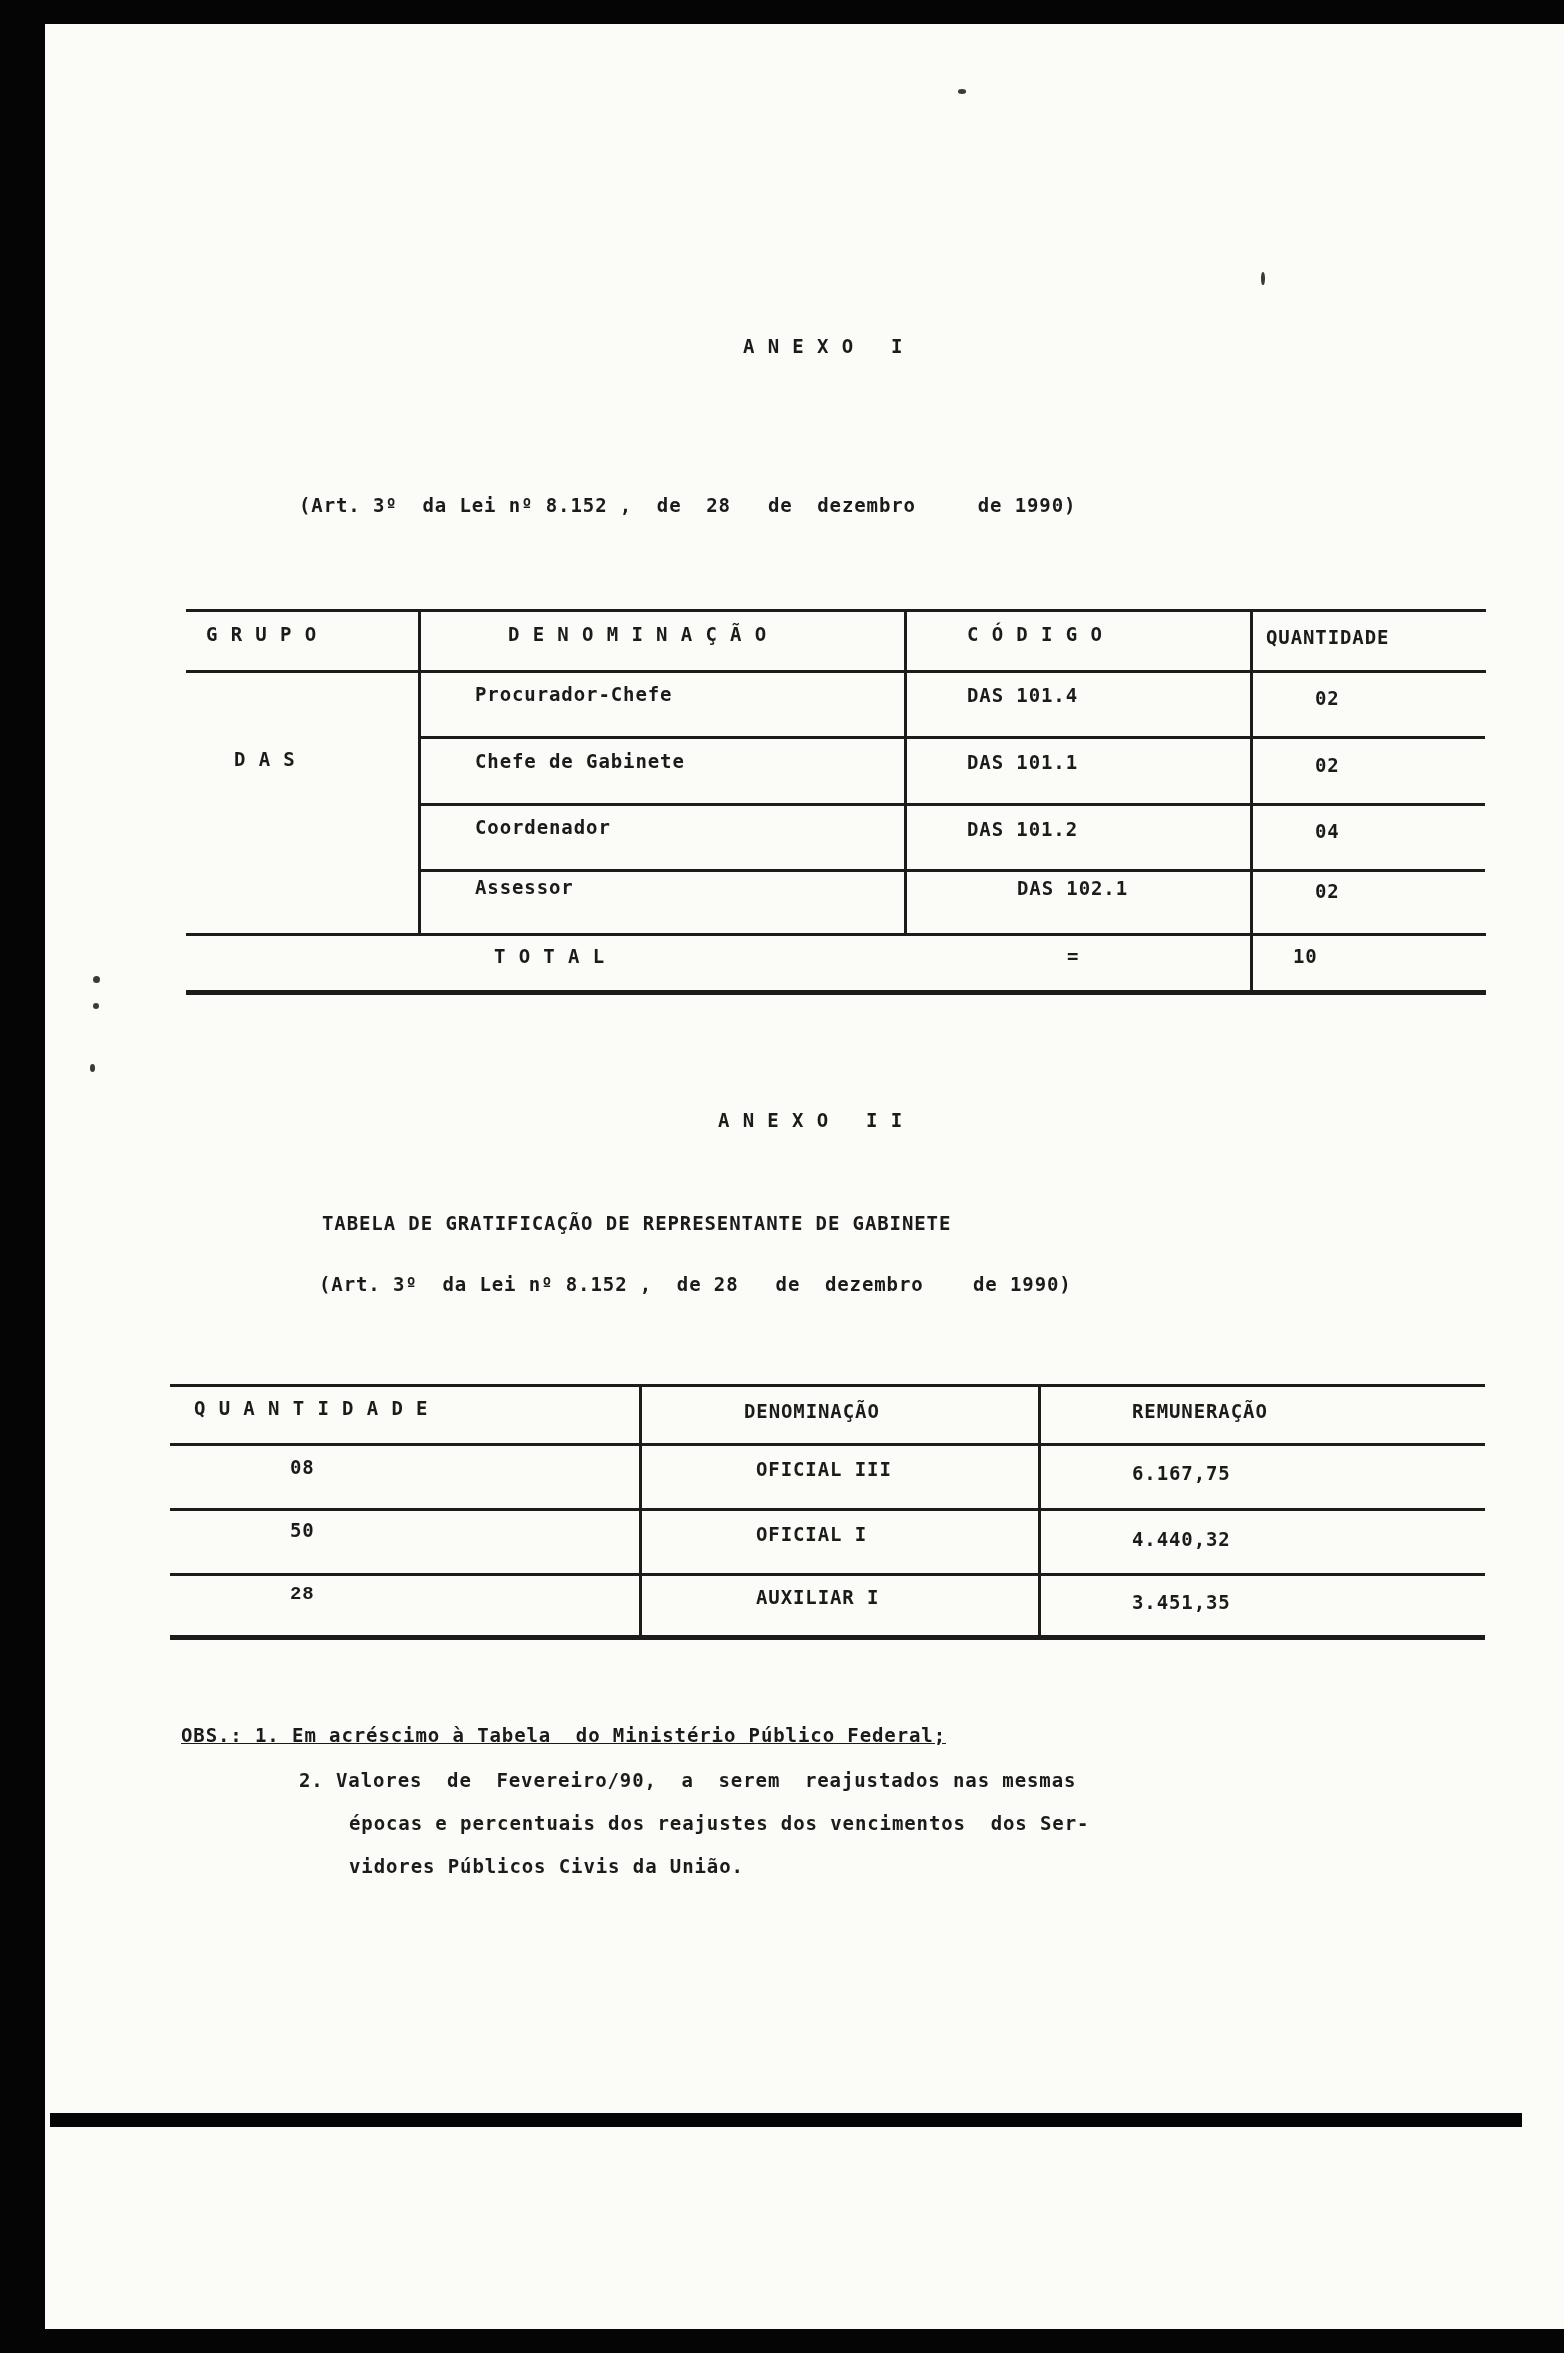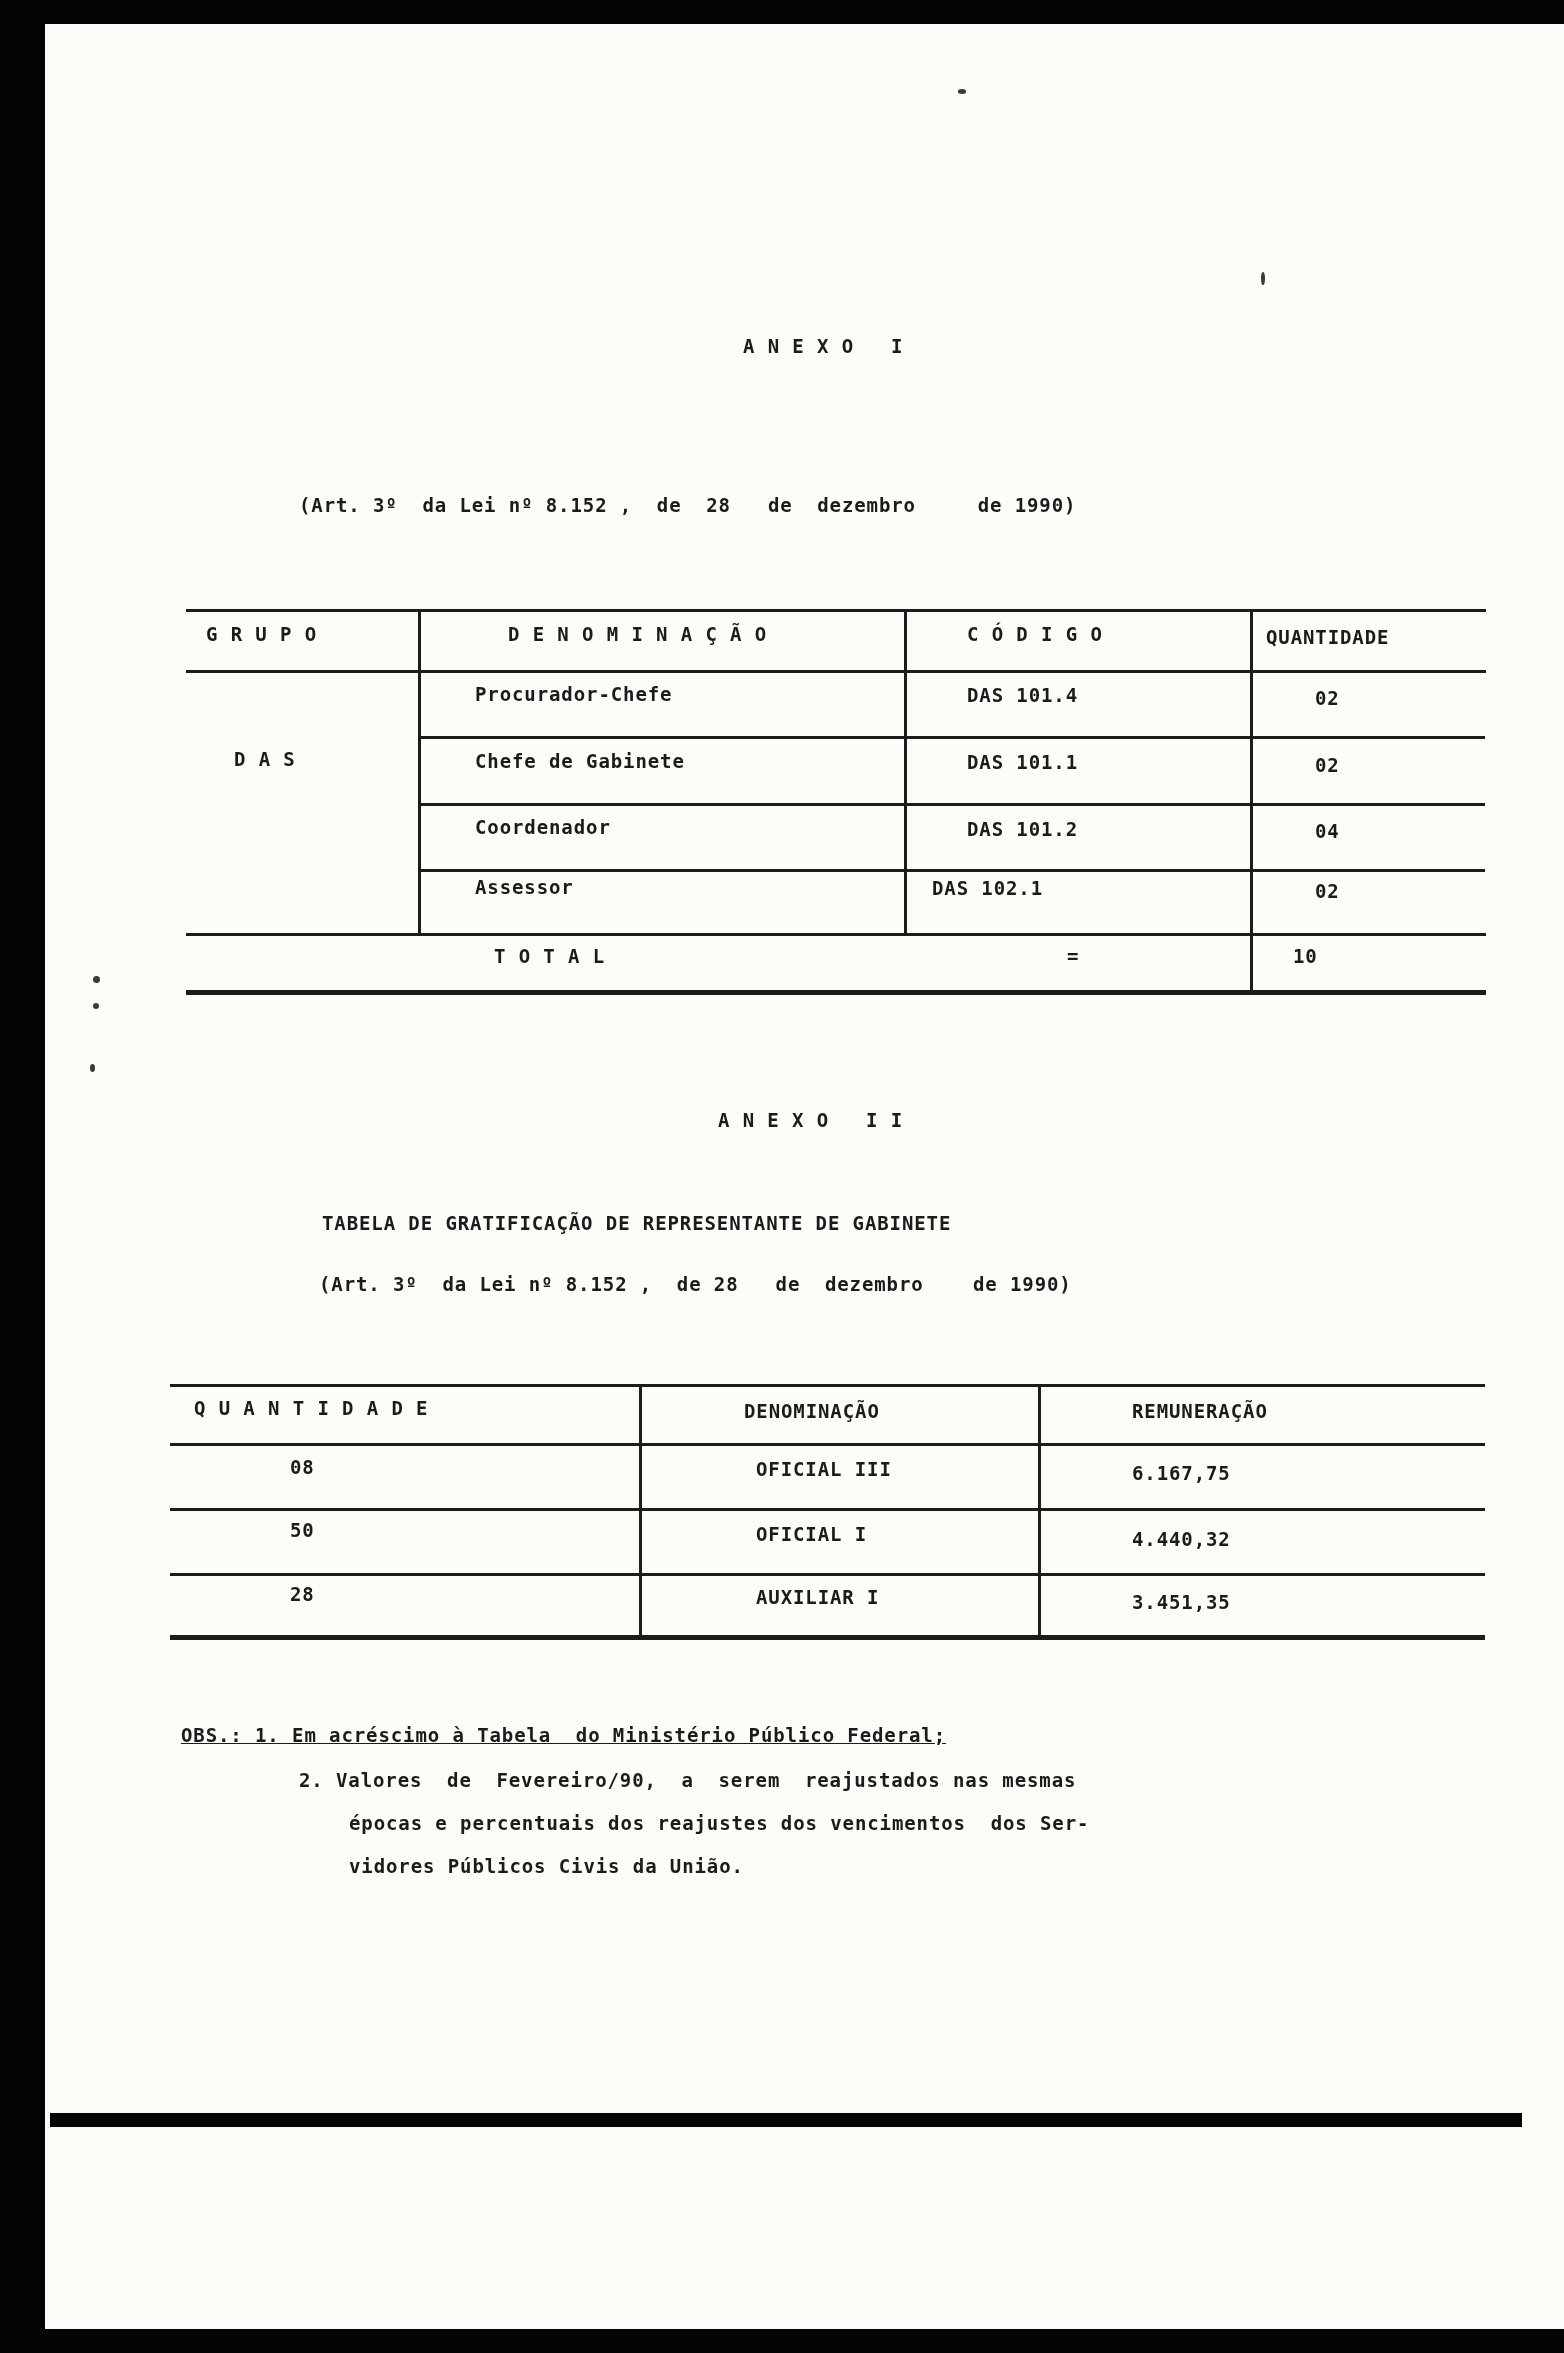--- a/index.html
+++ b/index.html
@@ -72,21 +72,21 @@
     <div class="txt" style="left:967px;top:753px;">DAS 101.1</div>
     <div class="txt" style="left:1315px;top:756px;">02</div>
   </div>
   <div>
     <div class="txt" style="left:475px;top:818px;">Coordenador</div>
     <div class="txt" style="left:967px;top:820px;">DAS 101.2</div>
     <div class="txt" style="left:1315px;top:822px;">04</div>
   </div>
   <div>
     <div class="txt" style="left:475px;top:878px;">Assessor</div>
-    <div class="txt" style="left:932px;top:879px;">DAS 102.1</div>
+    <div class="txt" style="left:1017px;top:879px;">DAS 102.1</div>
     <div class="txt" style="left:1315px;top:882px;">02</div>
   </div>
 
   <div>
     <div class="txt" style="left:494px;top:947px;">T O T A L</div>
     <div class="txt" style="left:1067px;top:947px;">=</div>
     <div class="txt" style="left:1293px;top:947px;">10</div>
   </div>
 
   <div class="txt" style="left:718px;top:1111px;">A N E X O   I I</div>
@@ -109,21 +109,21 @@
     <div class="txt" style="left:290px;top:1458px;">08</div>
     <div class="txt" style="left:756px;top:1460px;">OFICIAL III</div>
     <div class="txt" style="left:1132px;top:1464px;">6.167,75</div>
   </div>
   <div>
     <div class="txt" style="left:290px;top:1521px;">50</div>
     <div class="txt" style="left:756px;top:1525px;">OFICIAL I</div>
     <div class="txt" style="left:1132px;top:1530px;">4.440,32</div>
   </div>
   <div>
-    <div class="txt" style="left:290px;top:1585px;">28</div>
+    <div class="txt" style="left:290px;top:1585px;font-family:Liberation Mono, monospace;">28</div>
     <div class="txt" style="left:756px;top:1588px;">AUXILIAR I</div>
     <div class="txt" style="left:1132px;top:1593px;">3.451,35</div>
   </div>
 
   <div>
     <div class="txt" style="left:181px;top:1726px;text-decoration:underline;">OBS.: 1. Em acréscimo à Tabela  do Ministério Público Federal;</div>
     <div class="txt" style="left:299px;top:1771px;">2. Valores  de  Fevereiro/90,  a  serem  reajustados nas mesmas</div>
     <div class="txt" style="left:349px;top:1814px;">épocas e percentuais dos reajustes dos vencimentos  dos Ser-</div>
     <div class="txt" style="left:349px;top:1857px;">vidores Públicos Civis da União.</div>
   </div>

